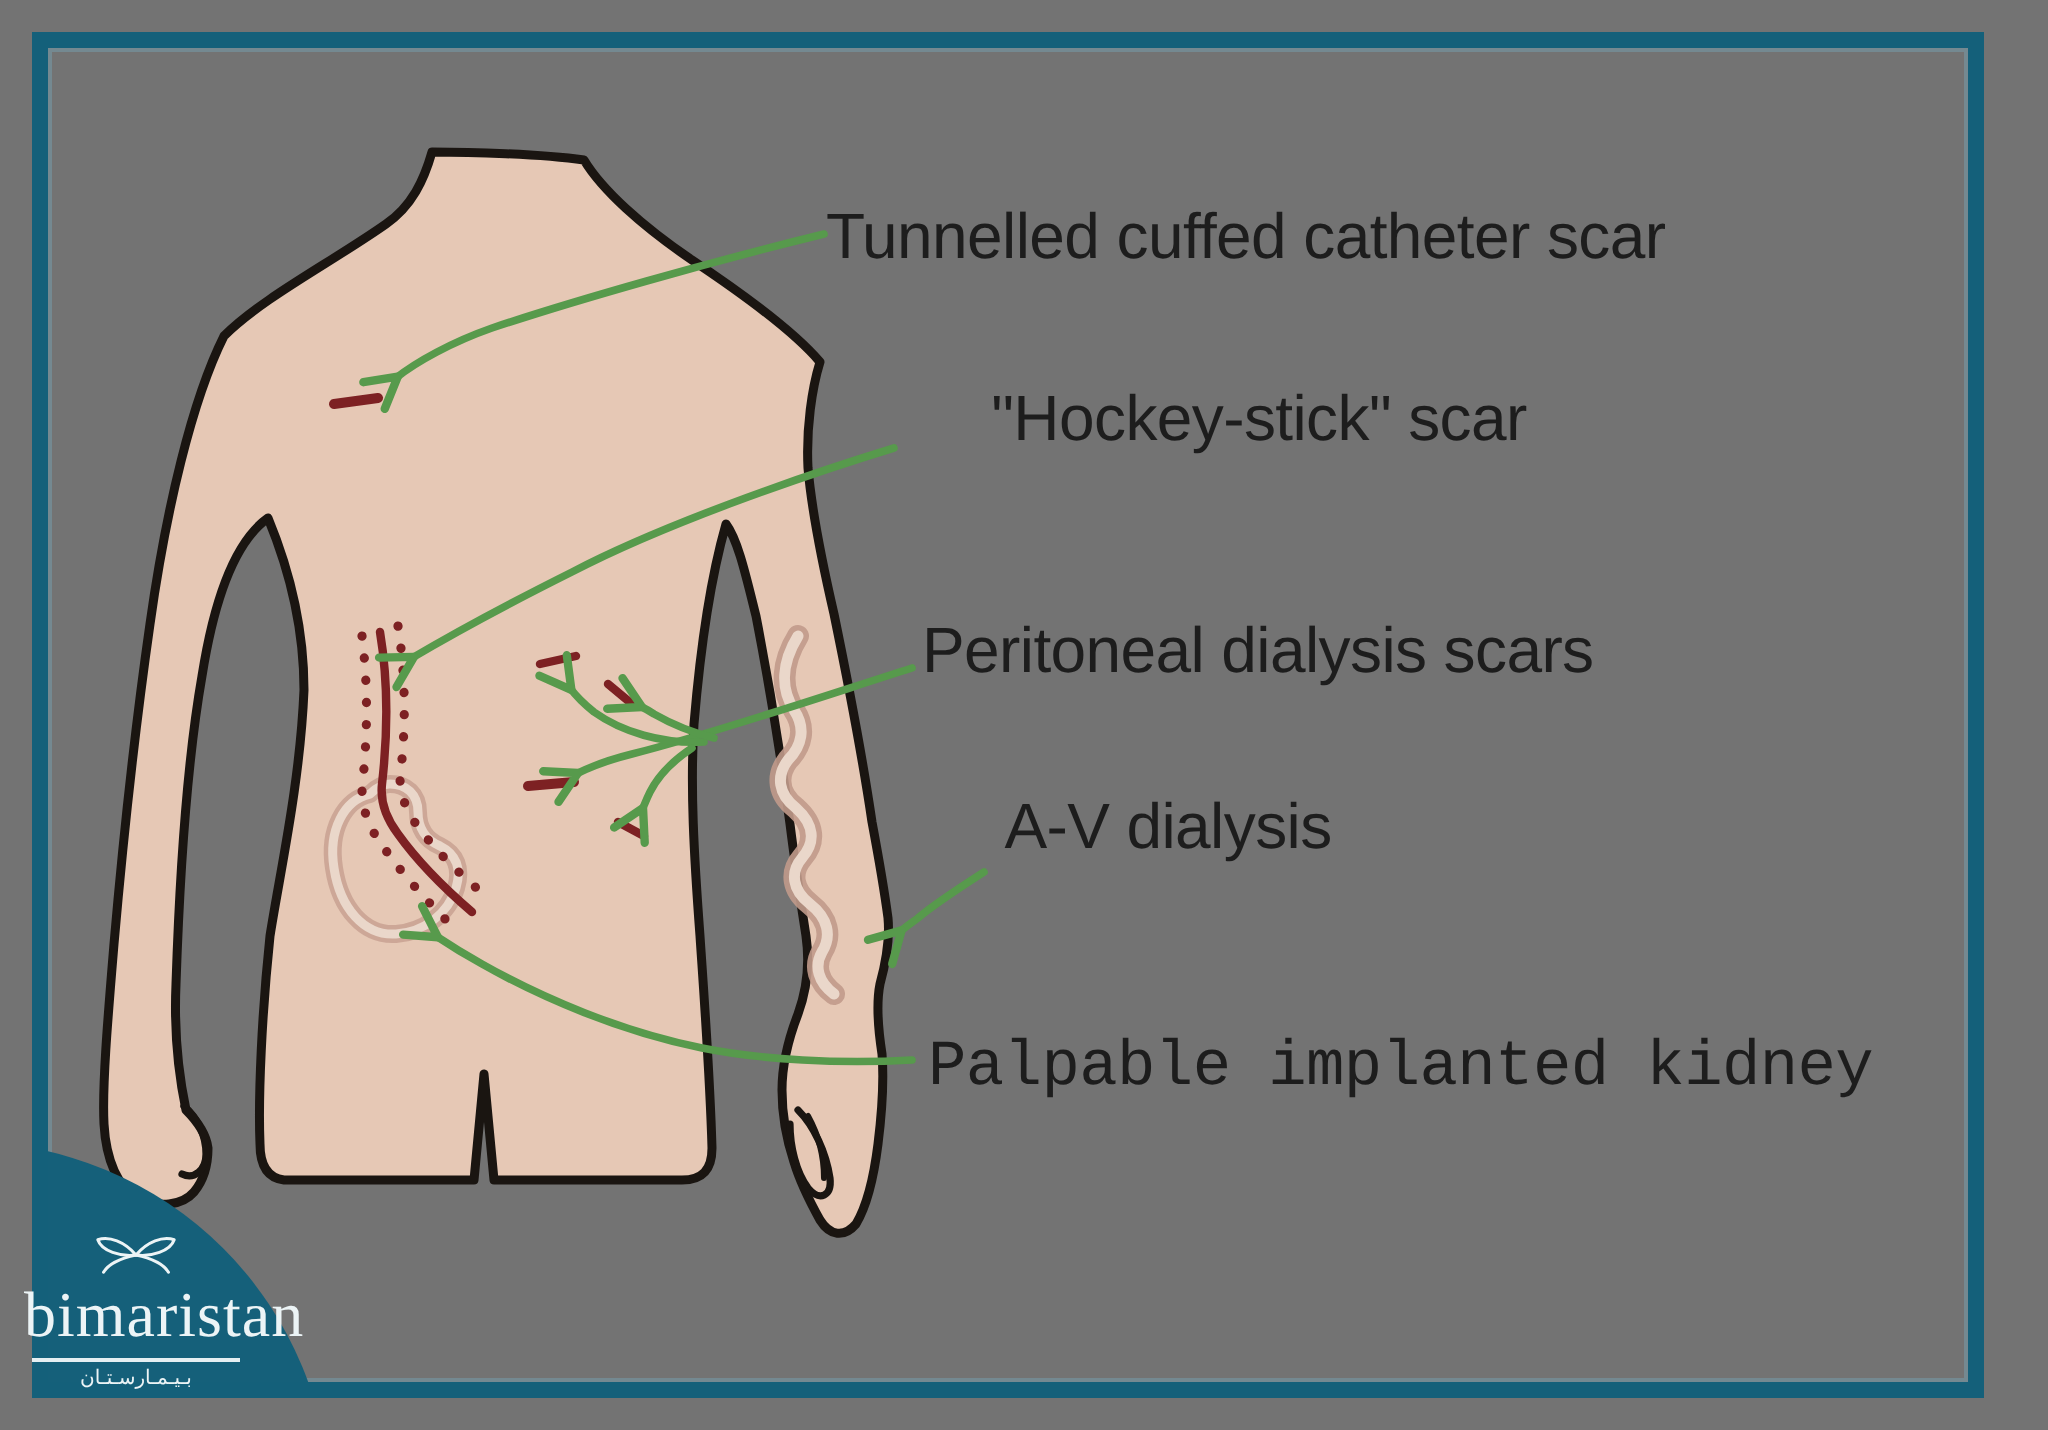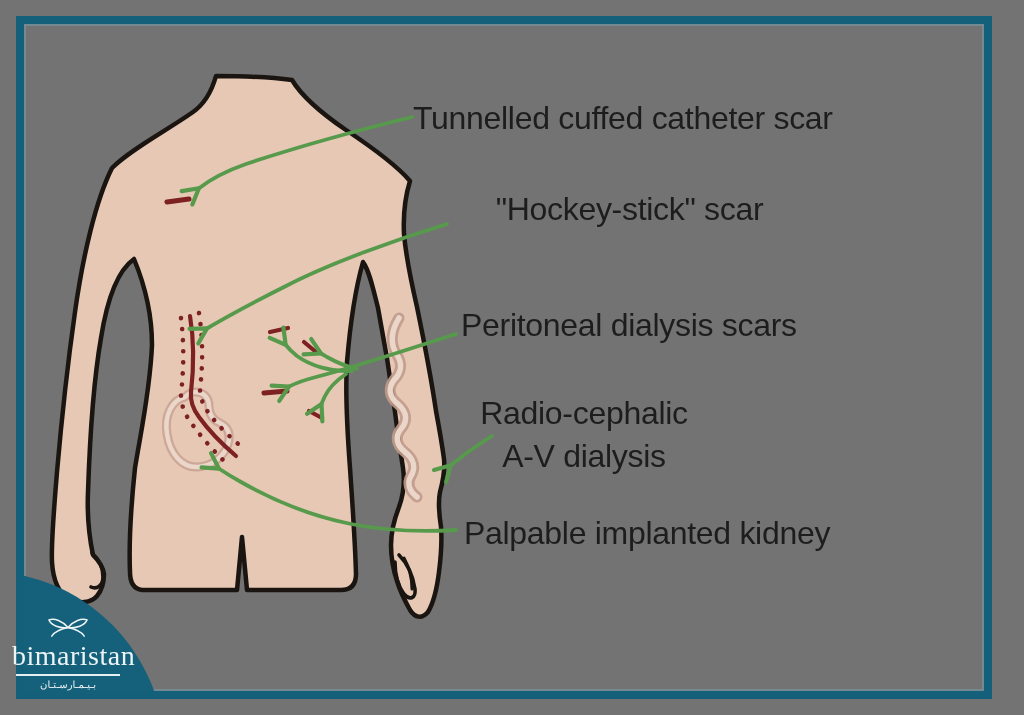--- a/index.html
+++ b/index.html
@@ -7,21 +7,21 @@
   .stage{position:relative;width:1024px;height:715px;overflow:hidden;background:#737373;}
   svg.art{position:absolute;left:0;top:0;z-index:1;}
   .frame{position:absolute;left:16px;top:16px;width:976px;height:683px;box-sizing:border-box;
          border:8px solid #14607a;overflow:hidden;z-index:2;pointer-events:none;
          box-shadow:inset 0 0 0 2px rgba(120,190,215,.30);}
   .disc{position:absolute;left:-223px;top:547px;width:364px;height:364px;border-radius:50%;background:#15607a;}
   .label{position:absolute;color:#1d1d1d;font-size:32px;letter-spacing:-0.3px;z-index:3;white-space:nowrap;line-height:1.35;}
   .label.center{text-align:center;}
   .logo{position:absolute;left:12px;top:616px;width:112px;z-index:3;text-align:center;color:#ecf4f6;}
   .logo-icon{display:block;margin:0 auto 2px;}
-  .logo-name{font-family:"Liberation Serif",serif;font-size:28px;line-height:1.05;letter-spacing:0.5px;}
+  .logo-name{font-family:"Liberation Serif",serif;font-size:32px;line-height:1.05;letter-spacing:0.5px;}
   .logo-rule{width:104px;margin:4px auto 3px;border-top:2px solid rgba(240,247,249,.95);}
   .logo-ar{font-size:10px;letter-spacing:2px;line-height:1.1;}
 </style>
 </head>
 <body>
 
 <div class="stage">
 
   <svg class="art" width="1024" height="715" viewBox="0 0 1024 715">
     <defs>
@@ -98,25 +98,24 @@
 
   <div class="label" style="left:413px;top:97px;">Tunnelled cuffed catheter scar</div>
 
   <div class="label center" style="left:437px;top:188px;width:385px;">
     <div>"Hockey-stick" scar</div>
   </div>
 
   <div class="label" style="left:461px;top:304px;">Peritoneal dialysis scars</div>
 
   <div class="label center" style="left:434px;top:392px;width:300px;">
-    <div>Radio-cephalic</div>
     <div>A-V dialysis</div>
   </div>
 
-  <div class="label" style="left:464px;top:512px;">Palpable implanted kidney</div>
+  <div class="label" style="left:464px;top:512px;font-family:Liberation Mono, monospace;">Palpable implanted kidney</div>
 
   <div class="logo">
     <svg class="logo-icon" width="42" height="23" viewBox="0 0 44 24">
       <g fill="none" stroke="#ecf4f6" stroke-width="1.6" stroke-linecap="round" stroke-linejoin="round">
         <path d="M22,12 C16,5 8,2 2,4 C4,10 14,13 22,12 Z"></path>
         <path d="M22,12 C15,13.5 8,16 5,21"></path>
         <path d="M22,12 C28,5 36,2 42,4 C40,10 30,13 22,12 Z"></path>
         <path d="M22,12 C29,13.5 36,16 39,21"></path>
       </g>
     </svg>

